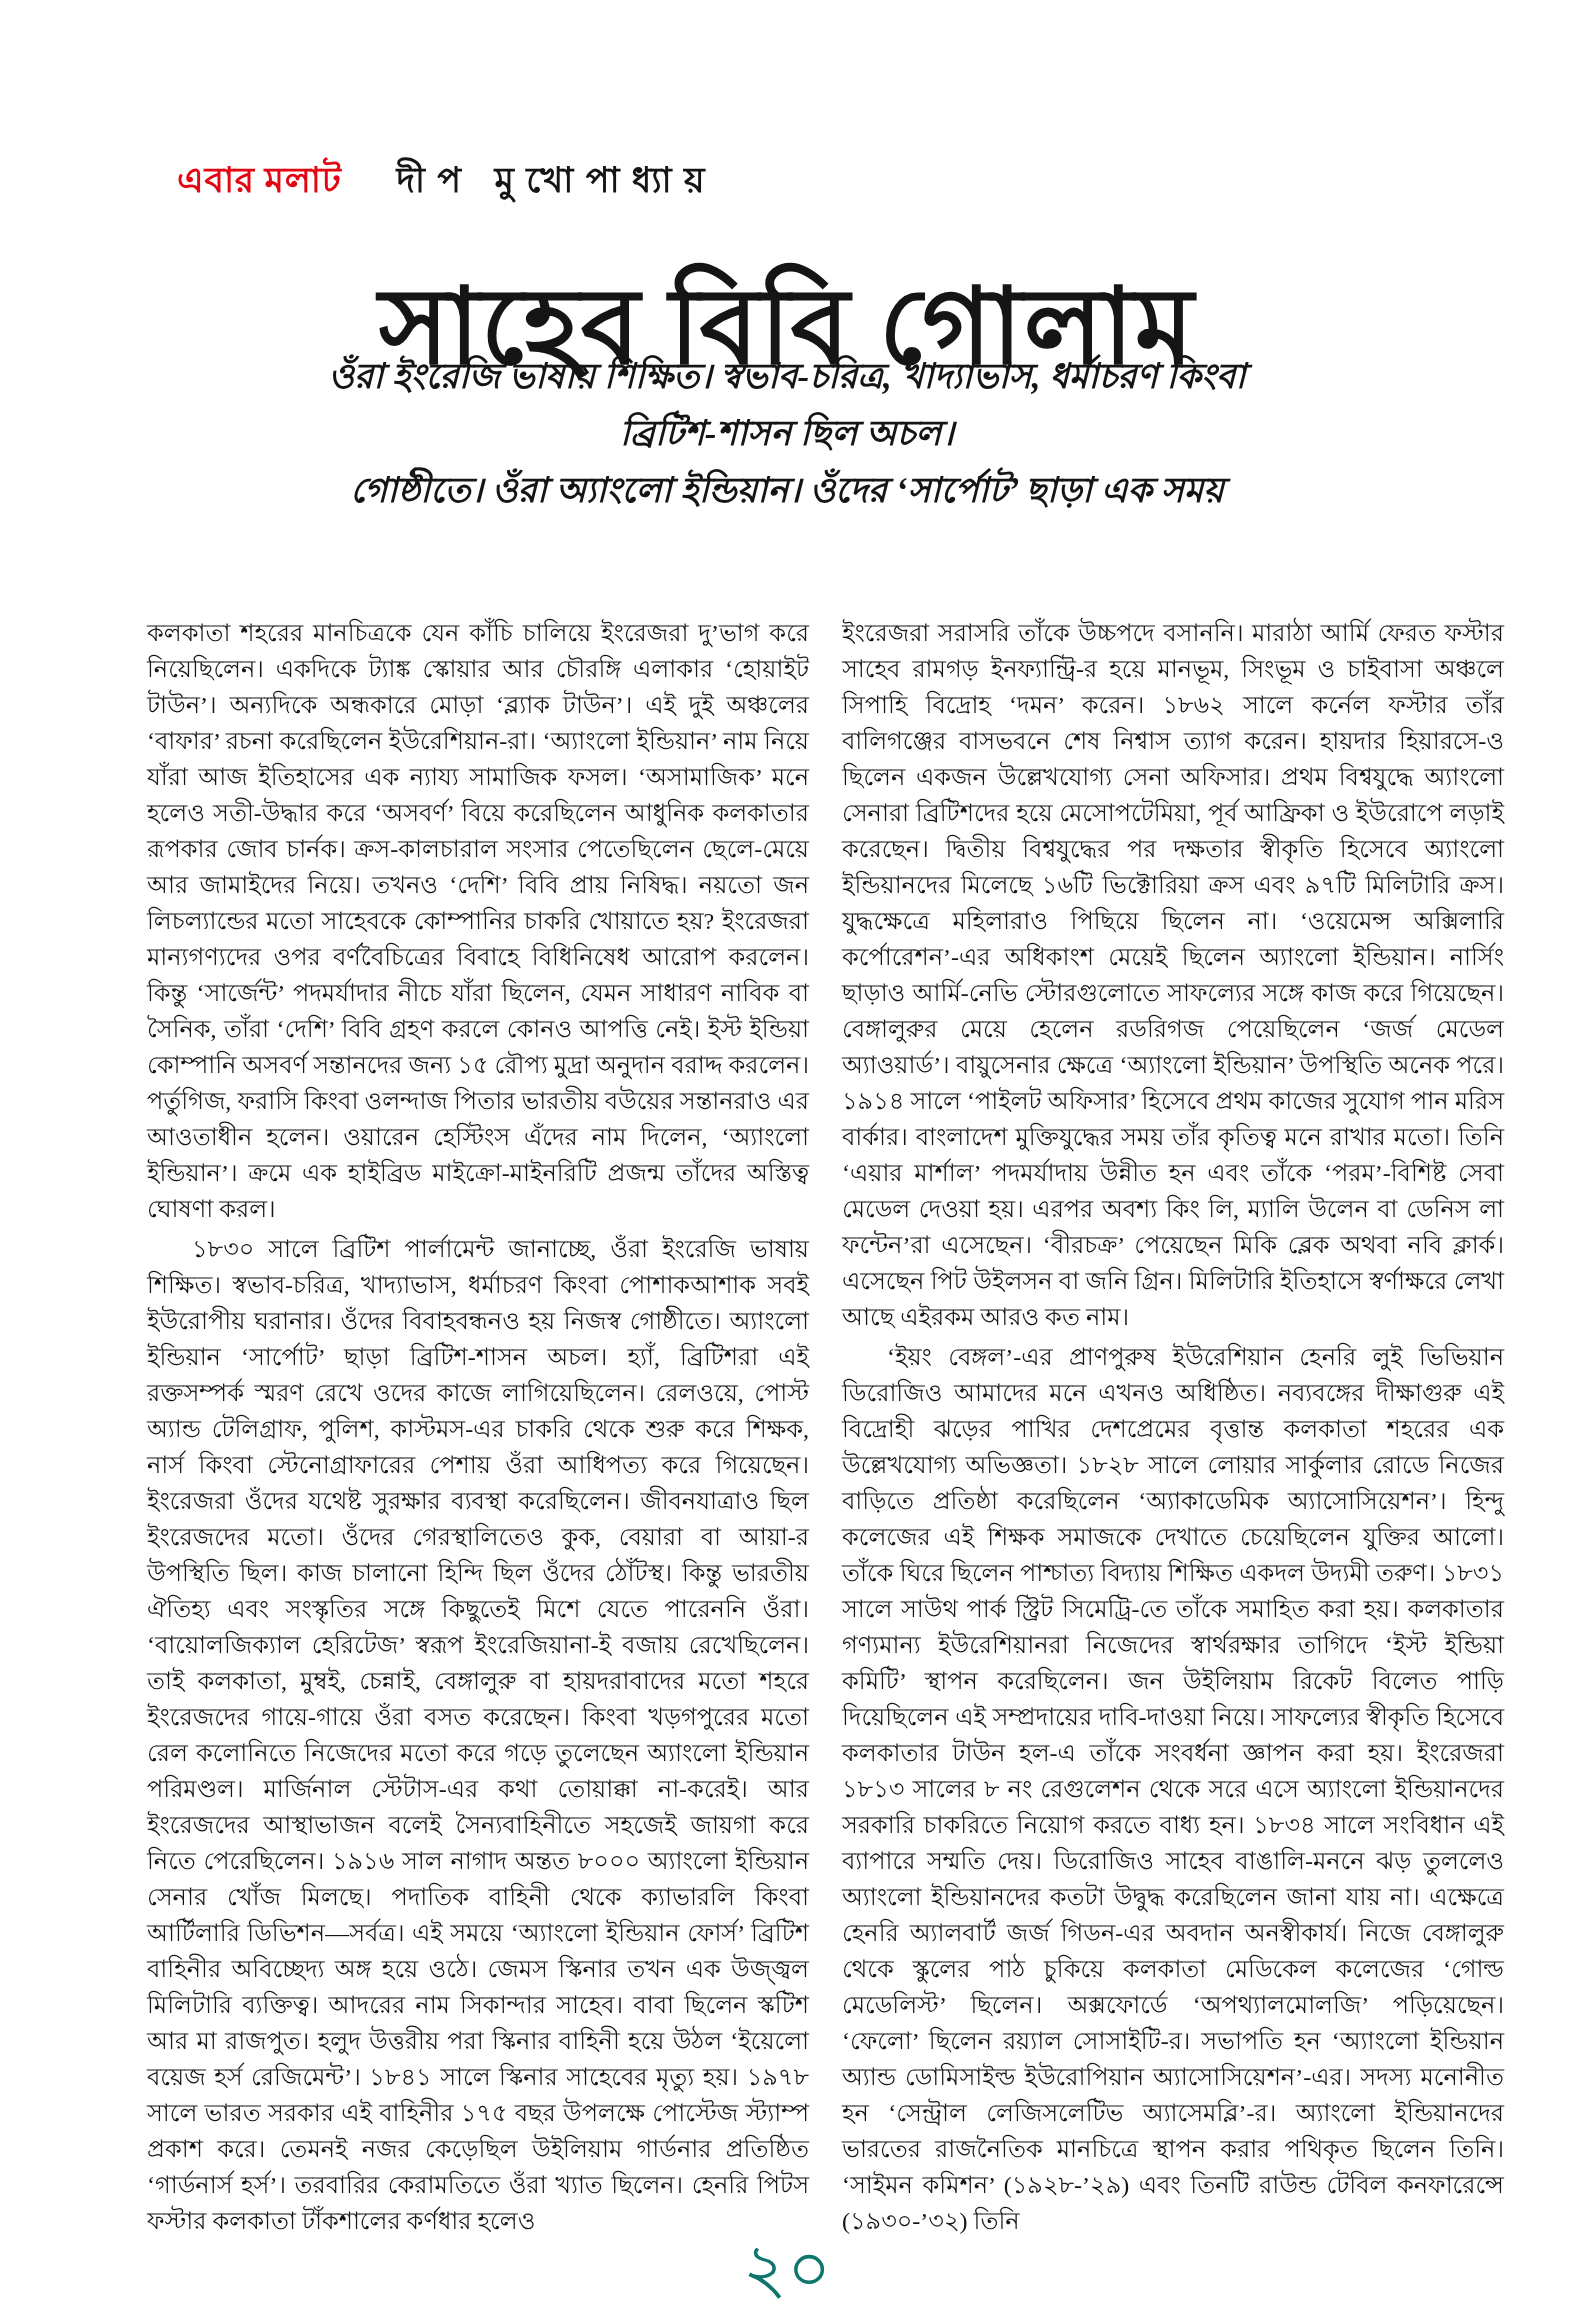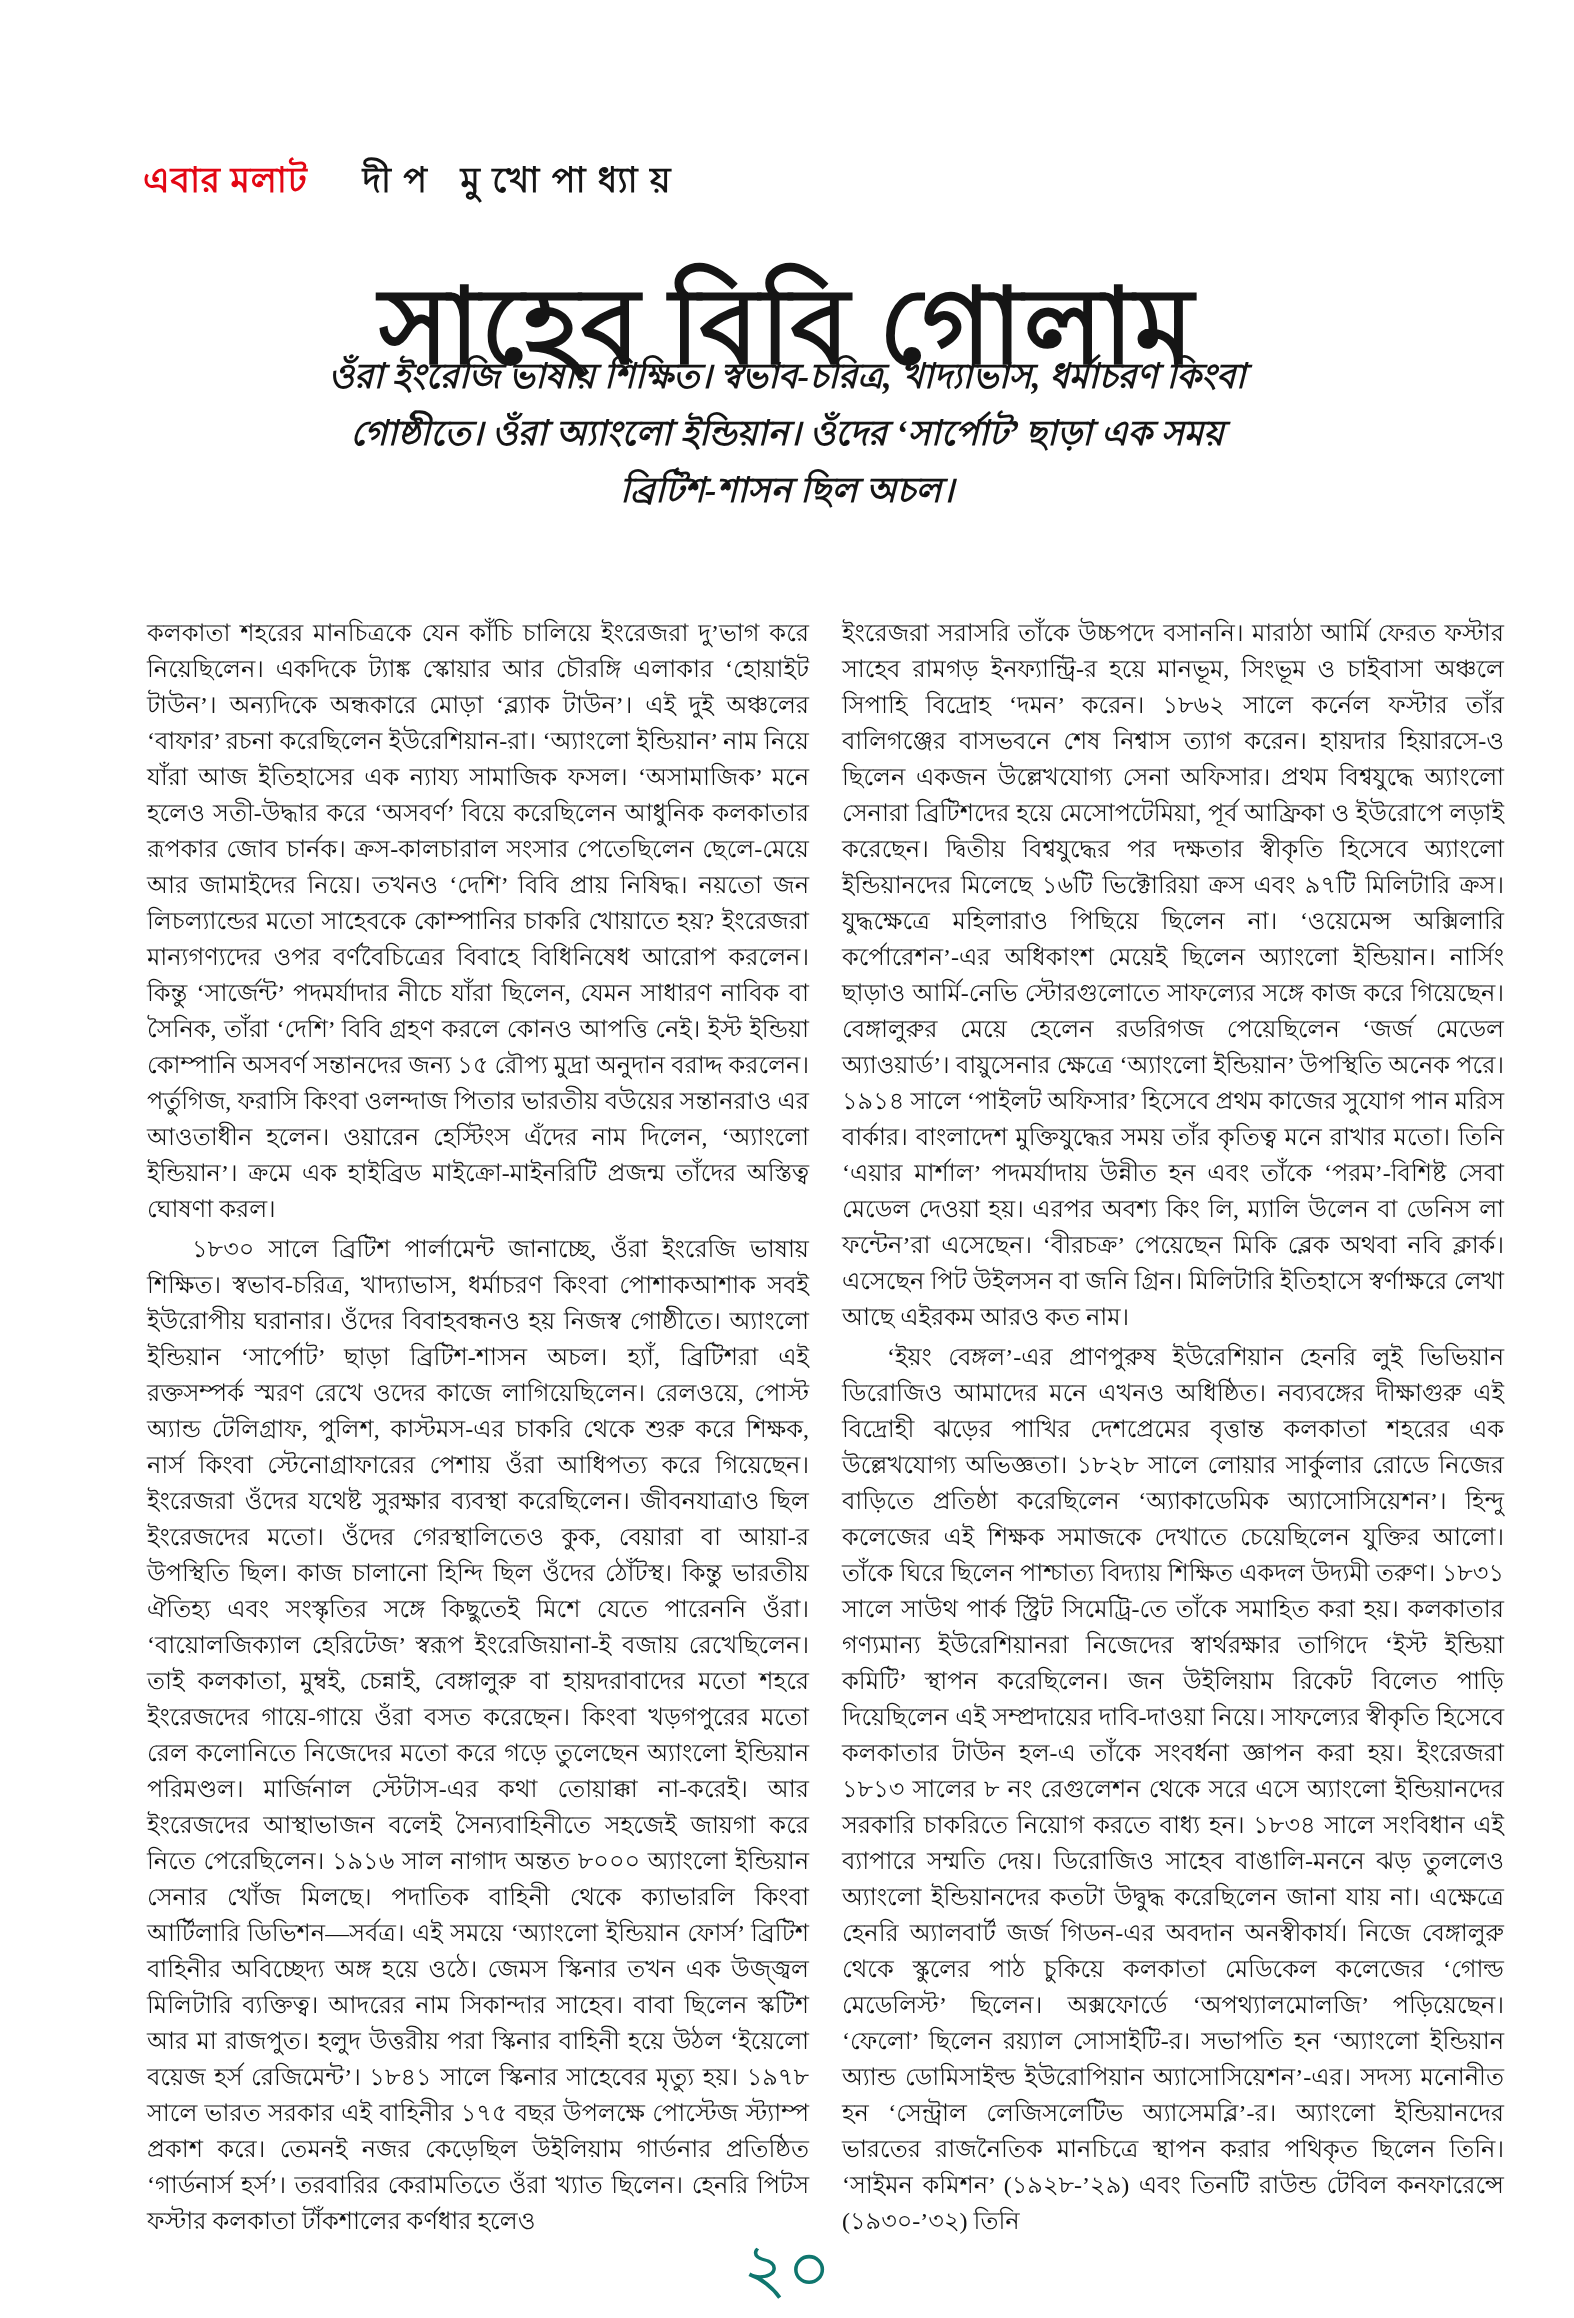--- a/index.html
+++ b/index.html
@@ -88,30 +88,30 @@
     line-height:71px;
     font-weight:500;
   }
 </style>
 </head>
 <body>
 
 <div class="page">
 
   <div class="header">
-    <span class="kicker" style="color: rgb(227, 6, 19);">এবার মলাট</span>
+    <span class="kicker" style="color: rgb(227, 6, 19); margin-left: 34px;">এবার মলাট</span>
     <span class="author">দীপ মুখোপাধ্যায়</span>
   </div>
 
   <h1 class="title">সাহেব বিবি গোলাম</h1>
 
   <div class="lede">
       <div class="lede-line">ওঁরা ইংরেজি ভাষায় শিক্ষিত। স্বভাব-চরিত্র, খাদ্যাভাস, ধর্মাচরণ কিংবা</div>
+      <div class="lede-line">ব্রিটিশ-শাসন ছিল অচল।</div>
       <div class="lede-line">গোষ্ঠীতে। ওঁরা অ্যাংলো ইন্ডিয়ান। ওঁদের ‘সার্পোট’ ছাড়া এক সময়</div>
-      <div class="lede-line">ব্রিটিশ-শাসন ছিল অচল।</div>
     </div>
 
   <div class="columns">
     <div class="column">
         <p class="body-para">কলকাতা শহরের মানচিত্রকে যেন কাঁচি চালিয়ে ইংরেজরা দু’ভাগ করে নিয়েছিলেন। একদিকে ট্যাঙ্ক স্কোয়ার আর চৌরঙ্গি এলাকার ‘হোয়াইট টাউন’। অন্যদিকে অন্ধকারে মোড়া ‘ব্ল্যাক টাউন’। এই দুই অঞ্চলের ‘বাফার’ রচনা করেছিলেন ইউরেশিয়ান-রা। ‘অ্যাংলো ইন্ডিয়ান’ নাম নিয়ে যাঁরা আজ ইতিহাসের এক ন্যায্য সামাজিক ফসল। ‘অসামাজিক’ মনে হলেও সতী-উদ্ধার করে ‘অসবর্ণ’ বিয়ে করেছিলেন আধুনিক কলকাতার রূপকার জোব চার্নক। ক্রস-কালচারাল সংসার পেতেছিলেন ছেলে-মেয়ে আর জামাইদের নিয়ে। তখনও ‘দেশি’ বিবি প্রায় নিষিদ্ধ। নয়তো জন লিচল্যান্ডের মতো সাহেবকে কোম্পানির চাকরি খোয়াতে হয়? ইংরেজরা মান্যগণ্যদের ওপর বর্ণবৈচিত্রের বিবাহে বিধিনিষেধ আরোপ করলেন। কিন্তু ‘সার্জেন্ট’ পদমর্যাদার নীচে যাঁরা ছিলেন, যেমন সাধারণ নাবিক বা সৈনিক, তাঁরা ‘দেশি’ বিবি গ্রহণ করলে কোনও আপত্তি নেই। ইস্ট ইন্ডিয়া কোম্পানি অসবর্ণ সন্তানদের জন্য ১৫ রৌপ্য মুদ্রা অনুদান বরাদ্দ করলেন। পর্তুগিজ, ফরাসি কিংবা ওলন্দাজ পিতার ভারতীয় বউয়ের সন্তানরাও এর আওতাধীন হলেন। ওয়ারেন হেস্টিংস এঁদের নাম দিলেন, ‘অ্যাংলো ইন্ডিয়ান’। ক্রমে এক হাইব্রিড মাইক্রো-মাইনরিটি প্রজন্ম তাঁদের অস্তিত্ব ঘোষণা করল।</p>
         <p class="body-para indent">১৮৩০ সালে ব্রিটিশ পার্লামেন্ট জানাচ্ছে, ওঁরা ইংরেজি ভাষায় শিক্ষিত। স্বভাব-চরিত্র, খাদ্যাভাস, ধর্মাচরণ কিংবা পোশাকআশাক সবই ইউরোপীয় ঘরানার। ওঁদের বিবাহবন্ধনও হয় নিজস্ব গোষ্ঠীতে। অ্যাংলো ইন্ডিয়ান ‘সার্পোট’ ছাড়া ব্রিটিশ-শাসন অচল। হ্যাঁ, ব্রিটিশরা এই রক্তসম্পর্ক স্মরণ রেখে ওদের কাজে লাগিয়েছিলেন। রেলওয়ে, পোস্ট অ্যান্ড টেলিগ্রাফ, পুলিশ, কাস্টমস-এর চাকরি থেকে শুরু করে শিক্ষক, নার্স কিংবা স্টেনোগ্রাফারের পেশায় ওঁরা আধিপত্য করে গিয়েছেন। ইংরেজরা ওঁদের যথেষ্ট সুরক্ষার ব্যবস্থা করেছিলেন। জীবনযাত্রাও ছিল ইংরেজদের মতো। ওঁদের গেরস্থালিতেও কুক, বেয়ারা বা আয়া-র উপস্থিতি ছিল। কাজ চালানো হিন্দি ছিল ওঁদের ঠোঁটস্থ। কিন্তু ভারতীয় ঐতিহ্য এবং সংস্কৃতির সঙ্গে কিছুতেই মিশে যেতে পারেননি ওঁরা। ‘বায়োলজিক্যাল হেরিটেজ’ স্বরূপ ইংরেজিয়ানা-ই বজায় রেখেছিলেন। তাই কলকাতা, মুম্বই, চেন্নাই, বেঙ্গালুরু বা হায়দরাবাদের মতো শহরে ইংরেজদের গায়ে-গায়ে ওঁরা বসত করেছেন। কিংবা খড়গপুরের মতো রেল কলোনিতে নিজেদের মতো করে গড়ে তুলেছেন অ্যাংলো ইন্ডিয়ান পরিমণ্ডল। মার্জিনাল স্টেটাস-এর কথা তোয়াক্কা না-করেই। আর ইংরেজদের আস্থাভাজন বলেই সৈন্যবাহিনীতে সহজেই জায়গা করে নিতে পেরেছিলেন। ১৯১৬ সাল নাগাদ অন্তত ৮০০০ অ্যাংলো ইন্ডিয়ান সেনার খোঁজ মিলছে। পদাতিক বাহিনী থেকে ক্যাভারলি কিংবা আর্টিলারি ডিভিশন—সর্বত্র। এই সময়ে ‘অ্যাংলো ইন্ডিয়ান ফোর্স’ ব্রিটিশ বাহিনীর অবিচ্ছেদ্য অঙ্গ হয়ে ওঠে। জেমস স্কিনার তখন এক উজ্জ্বল মিলিটারি ব্যক্তিত্ব। আদরের নাম সিকান্দার সাহেব। বাবা ছিলেন স্কটিশ আর মা রাজপুত। হলুদ উত্তরীয় পরা স্কিনার বাহিনী হয়ে উঠল ‘ইয়েলো বয়েজ হর্স রেজিমেন্ট’। ১৮৪১ সালে স্কিনার সাহেবের মৃত্যু হয়। ১৯৭৮ সালে ভারত সরকার এই বাহিনীর ১৭৫ বছর উপলক্ষে পোস্টেজ স্ট্যাম্প প্রকাশ করে। তেমনই নজর কেড়েছিল উইলিয়াম গার্ডনার প্রতিষ্ঠিত ‘গার্ডনার্স হর্স’। তরবারির কেরামতিতে ওঁরা খ্যাত ছিলেন। হেনরি পিটস ফস্টার কলকাতা টাঁকশালের কর্ণধার হলেও</p>
       </div>
     <div class="column">
         <p class="body-para">ইংরেজরা সরাসরি তাঁকে উচ্চপদে বসাননি। মারাঠা আর্মি ফেরত ফস্টার সাহেব রামগড় ইনফ্যান্ট্রি-র হয়ে মানভূম, সিংভূম ও চাইবাসা অঞ্চলে সিপাহি বিদ্রোহ ‘দমন’ করেন। ১৮৬২ সালে কর্নেল ফস্টার তাঁর বালিগঞ্জের বাসভবনে শেষ নিশ্বাস ত্যাগ করেন। হায়দার হিয়ারসে-ও ছিলেন একজন উল্লেখযোগ্য সেনা অফিসার। প্রথম বিশ্বযুদ্ধে অ্যাংলো সেনারা ব্রিটিশদের হয়ে মেসোপটেমিয়া, পূর্ব আফ্রিকা ও ইউরোপে লড়াই করেছেন। দ্বিতীয় বিশ্বযুদ্ধের পর দক্ষতার স্বীকৃতি হিসেবে অ্যাংলো ইন্ডিয়ানদের মিলেছে ১৬টি ভিক্টোরিয়া ক্রস এবং ৯৭টি মিলিটারি ক্রস। যুদ্ধক্ষেত্রে মহিলারাও পিছিয়ে ছিলেন না। ‘ওয়েমেন্স অক্সিলারি কর্পোরেশন’-এর অধিকাংশ মেয়েই ছিলেন অ্যাংলো ইন্ডিয়ান। নার্সিং ছাড়াও আর্মি-নেভি স্টোরগুলোতে সাফল্যের সঙ্গে কাজ করে গিয়েছেন। বেঙ্গালুরুর মেয়ে হেলেন রডরিগজ পেয়েছিলেন ‘জর্জ মেডেল অ্যাওয়ার্ড’। বায়ুসেনার ক্ষেত্রে ‘অ্যাংলো ইন্ডিয়ান’ উপস্থিতি অনেক পরে। ১৯১৪ সালে ‘পাইলট অফিসার’ হিসেবে প্রথম কাজের সুযোগ পান মরিস বার্কার। বাংলাদেশ মুক্তিযুদ্ধের সময় তাঁর কৃতিত্ব মনে রাখার মতো। তিনি ‘এয়ার মার্শাল’ পদমর্যাদায় উন্নীত হন এবং তাঁকে ‘পরম’-বিশিষ্ট সেবা মেডেল দেওয়া হয়। এরপর অবশ্য কিং লি, ম্যালি উলেন বা ডেনিস লা ফন্টেন’রা এসেছেন। ‘বীরচক্র’ পেয়েছেন মিকি ব্লেক অথবা নবি ক্লার্ক। এসেছেন পিট উইলসন বা জনি গ্রিন। মিলিটারি ইতিহাসে স্বর্ণাক্ষরে লেখা আছে এইরকম আরও কত নাম।</p>
         <p class="body-para indent">‘ইয়ং বেঙ্গল’-এর প্রাণপুরুষ ইউরেশিয়ান হেনরি লুই ভিভিয়ান ডিরোজিও আমাদের মনে এখনও অধিষ্ঠিত। নব্যবঙ্গের দীক্ষাগুরু এই বিদ্রোহী ঝড়ের পাখির দেশপ্রেমের বৃত্তান্ত কলকাতা শহরের এক উল্লেখযোগ্য অভিজ্ঞতা। ১৮২৮ সালে লোয়ার সার্কুলার রোডে নিজের বাড়িতে প্রতিষ্ঠা করেছিলেন ‘অ্যাকাডেমিক অ্যাসোসিয়েশন’। হিন্দু কলেজের এই শিক্ষক সমাজকে দেখাতে চেয়েছিলেন যুক্তির আলো। তাঁকে ঘিরে ছিলেন পাশ্চাত্য বিদ্যায় শিক্ষিত একদল উদ্যমী তরুণ। ১৮৩১ সালে সাউথ পার্ক স্ট্রিট সিমেট্রি-তে তাঁকে সমাহিত করা হয়। কলকাতার গণ্যমান্য ইউরেশিয়ানরা নিজেদের স্বার্থরক্ষার তাগিদে ‘ইস্ট ইন্ডিয়া কমিটি’ স্থাপন করেছিলেন। জন উইলিয়াম রিকেট বিলেত পাড়ি দিয়েছিলেন এই সম্প্রদায়ের দাবি-দাওয়া নিয়ে। সাফল্যের স্বীকৃতি হিসেবে কলকাতার টাউন হল-এ তাঁকে সংবর্ধনা জ্ঞাপন করা হয়। ইংরেজরা ১৮১৩ সালের ৮ নং রেগুলেশন থেকে সরে এসে অ্যাংলো ইন্ডিয়ানদের সরকারি চাকরিতে নিয়োগ করতে বাধ্য হন। ১৮৩৪ সালে সংবিধান এই ব্যাপারে সম্মতি দেয়। ডিরোজিও সাহেব বাঙালি-মননে ঝড় তুললেও অ্যাংলো ইন্ডিয়ানদের কতটা উদ্বুদ্ধ করেছিলেন জানা যায় না। এক্ষেত্রে হেনরি অ্যালবার্ট জর্জ গিডন-এর অবদান অনস্বীকার্য। নিজে বেঙ্গালুরু থেকে স্কুলের পাঠ চুকিয়ে কলকাতা মেডিকেল কলেজের ‘গোল্ড মেডেলিস্ট’ ছিলেন। অক্সফোর্ডে ‘অপথ্যালমোলজি’ পড়িয়েছেন। ‘ফেলো’ ছিলেন রয়্যাল সোসাইটি-র। সভাপতি হন ‘অ্যাংলো ইন্ডিয়ান অ্যান্ড ডোমিসাইল্ড ইউরোপিয়ান অ্যাসোসিয়েশন’-এর। সদস্য মনোনীত হন ‘সেন্ট্রাল লেজিসলেটিভ অ্যাসেমব্লি’-র। অ্যাংলো ইন্ডিয়ানদের ভারতের রাজনৈতিক মানচিত্রে স্থাপন করার পথিকৃত ছিলেন তিনি। ‘সাইমন কমিশন’ (১৯২৮-’২৯) এবং তিনটি রাউন্ড টেবিল কনফারেন্সে (১৯৩০-’৩২) তিনি</p>

